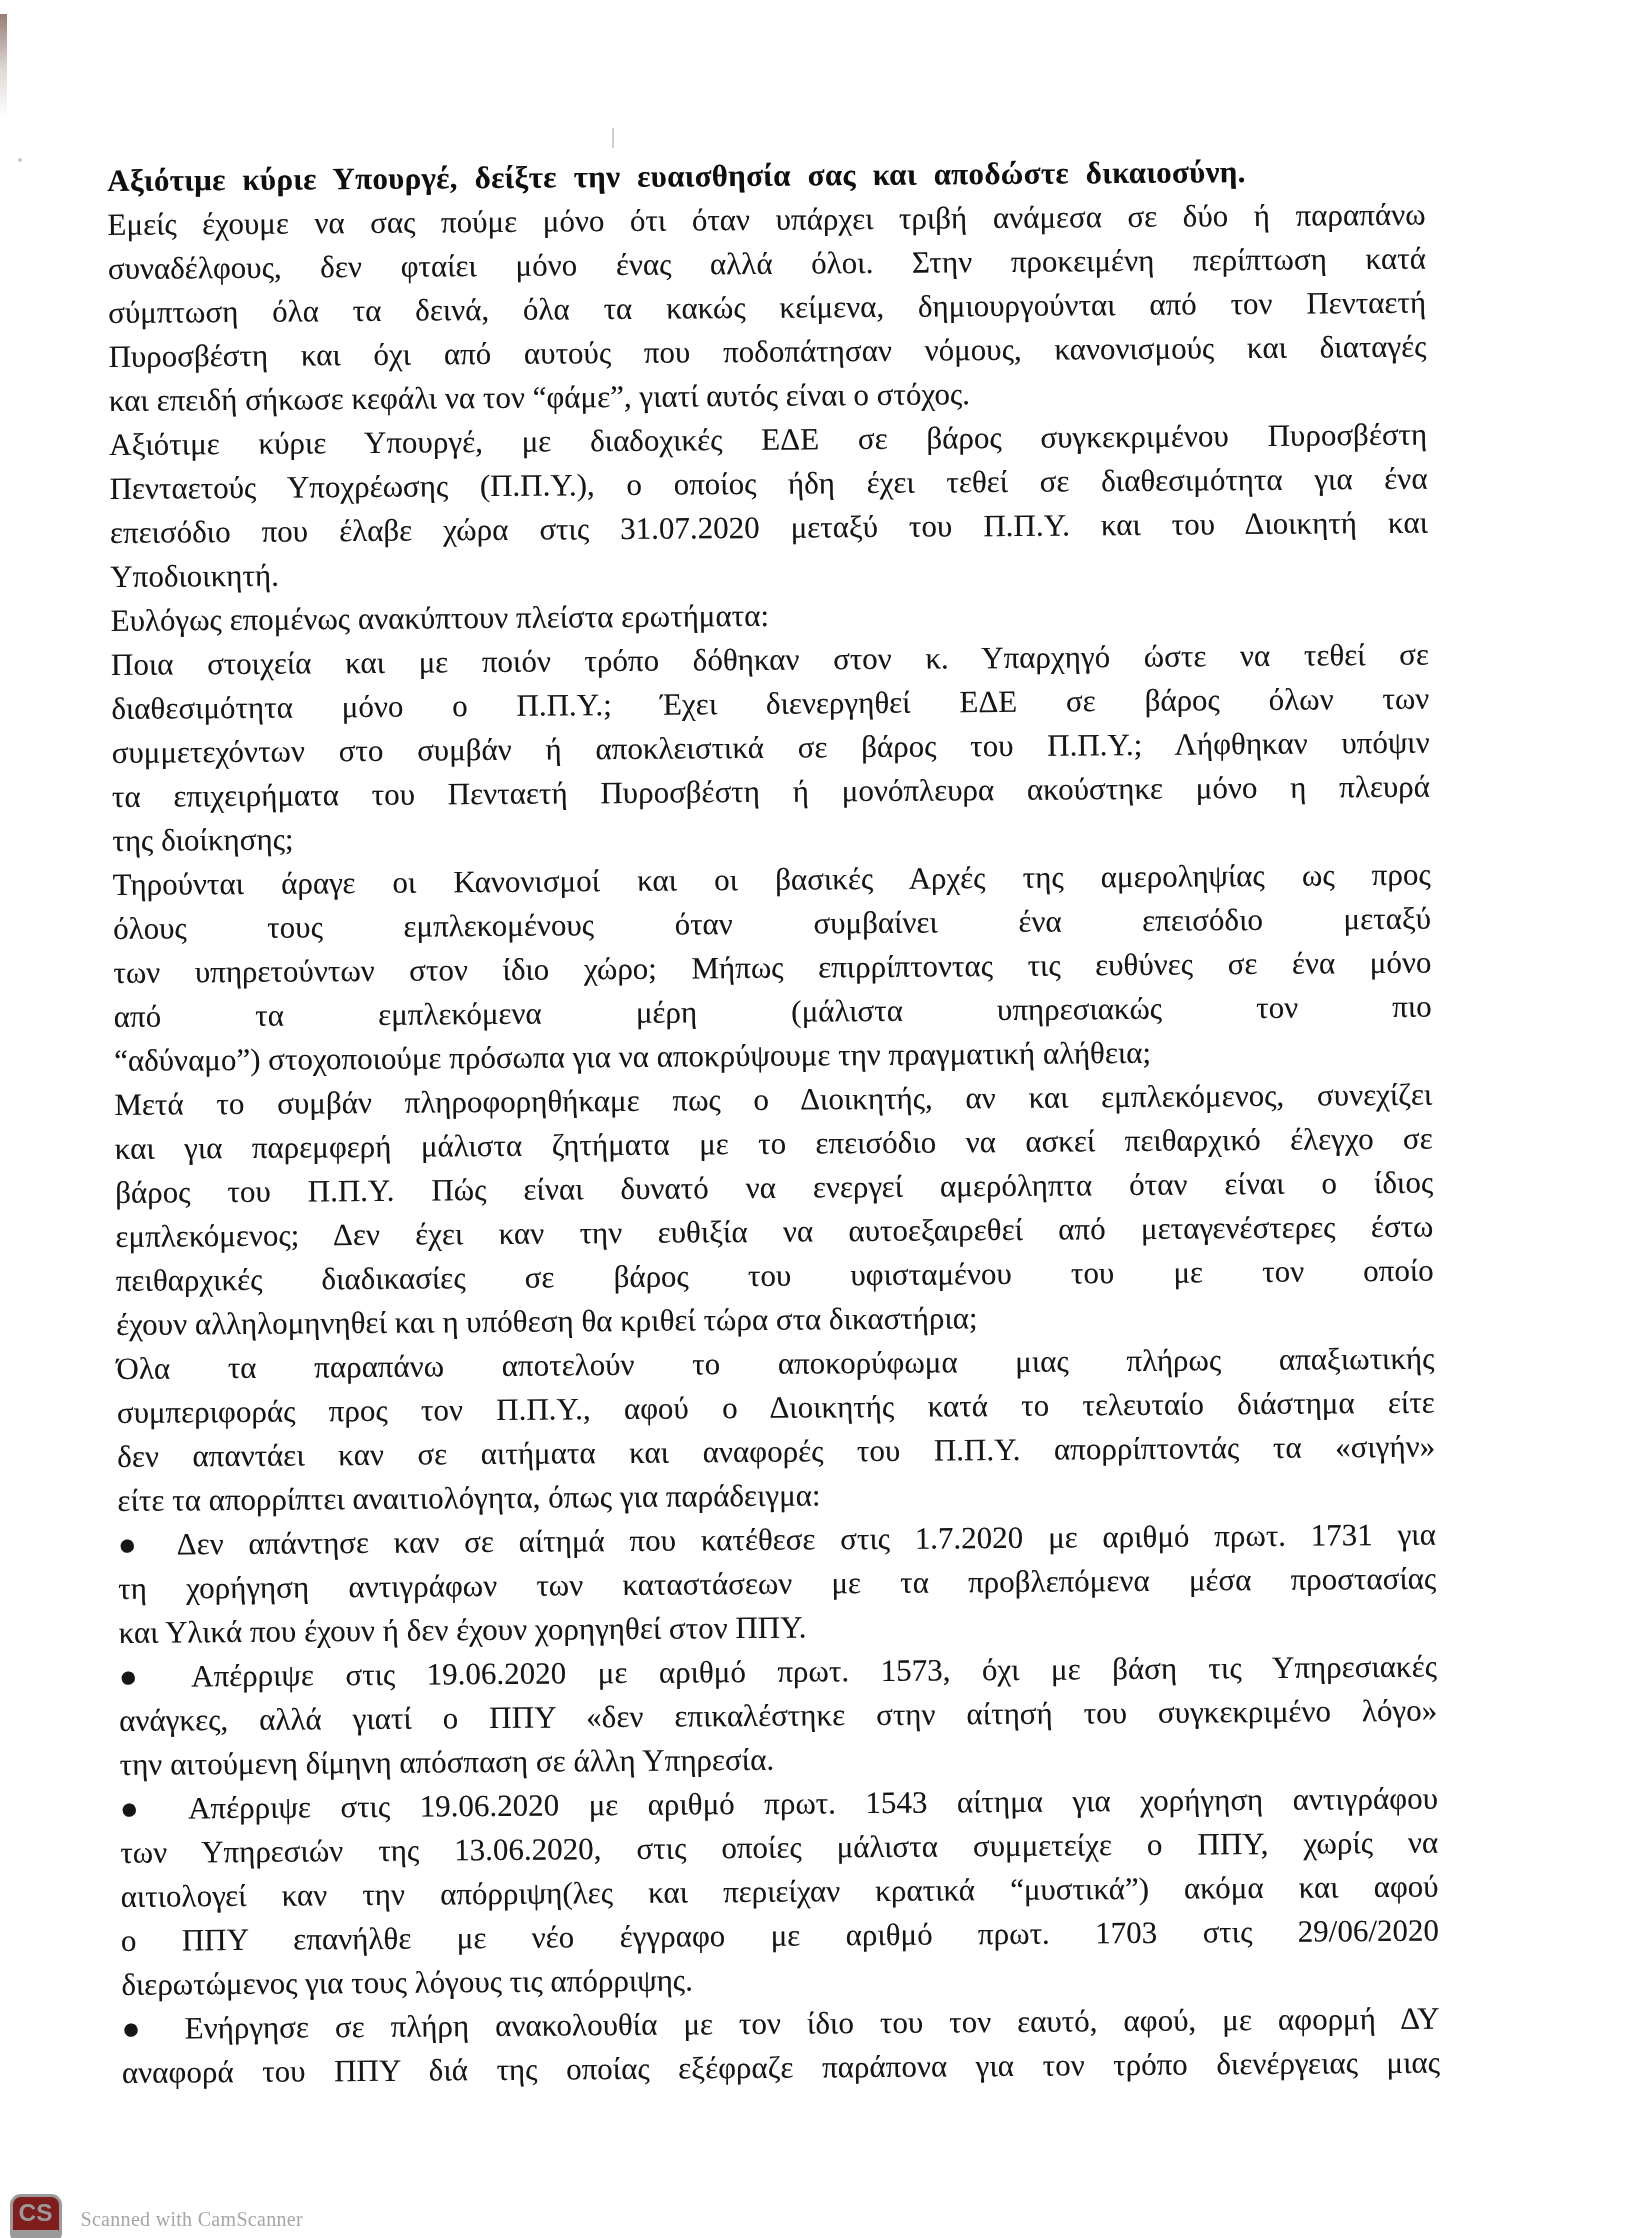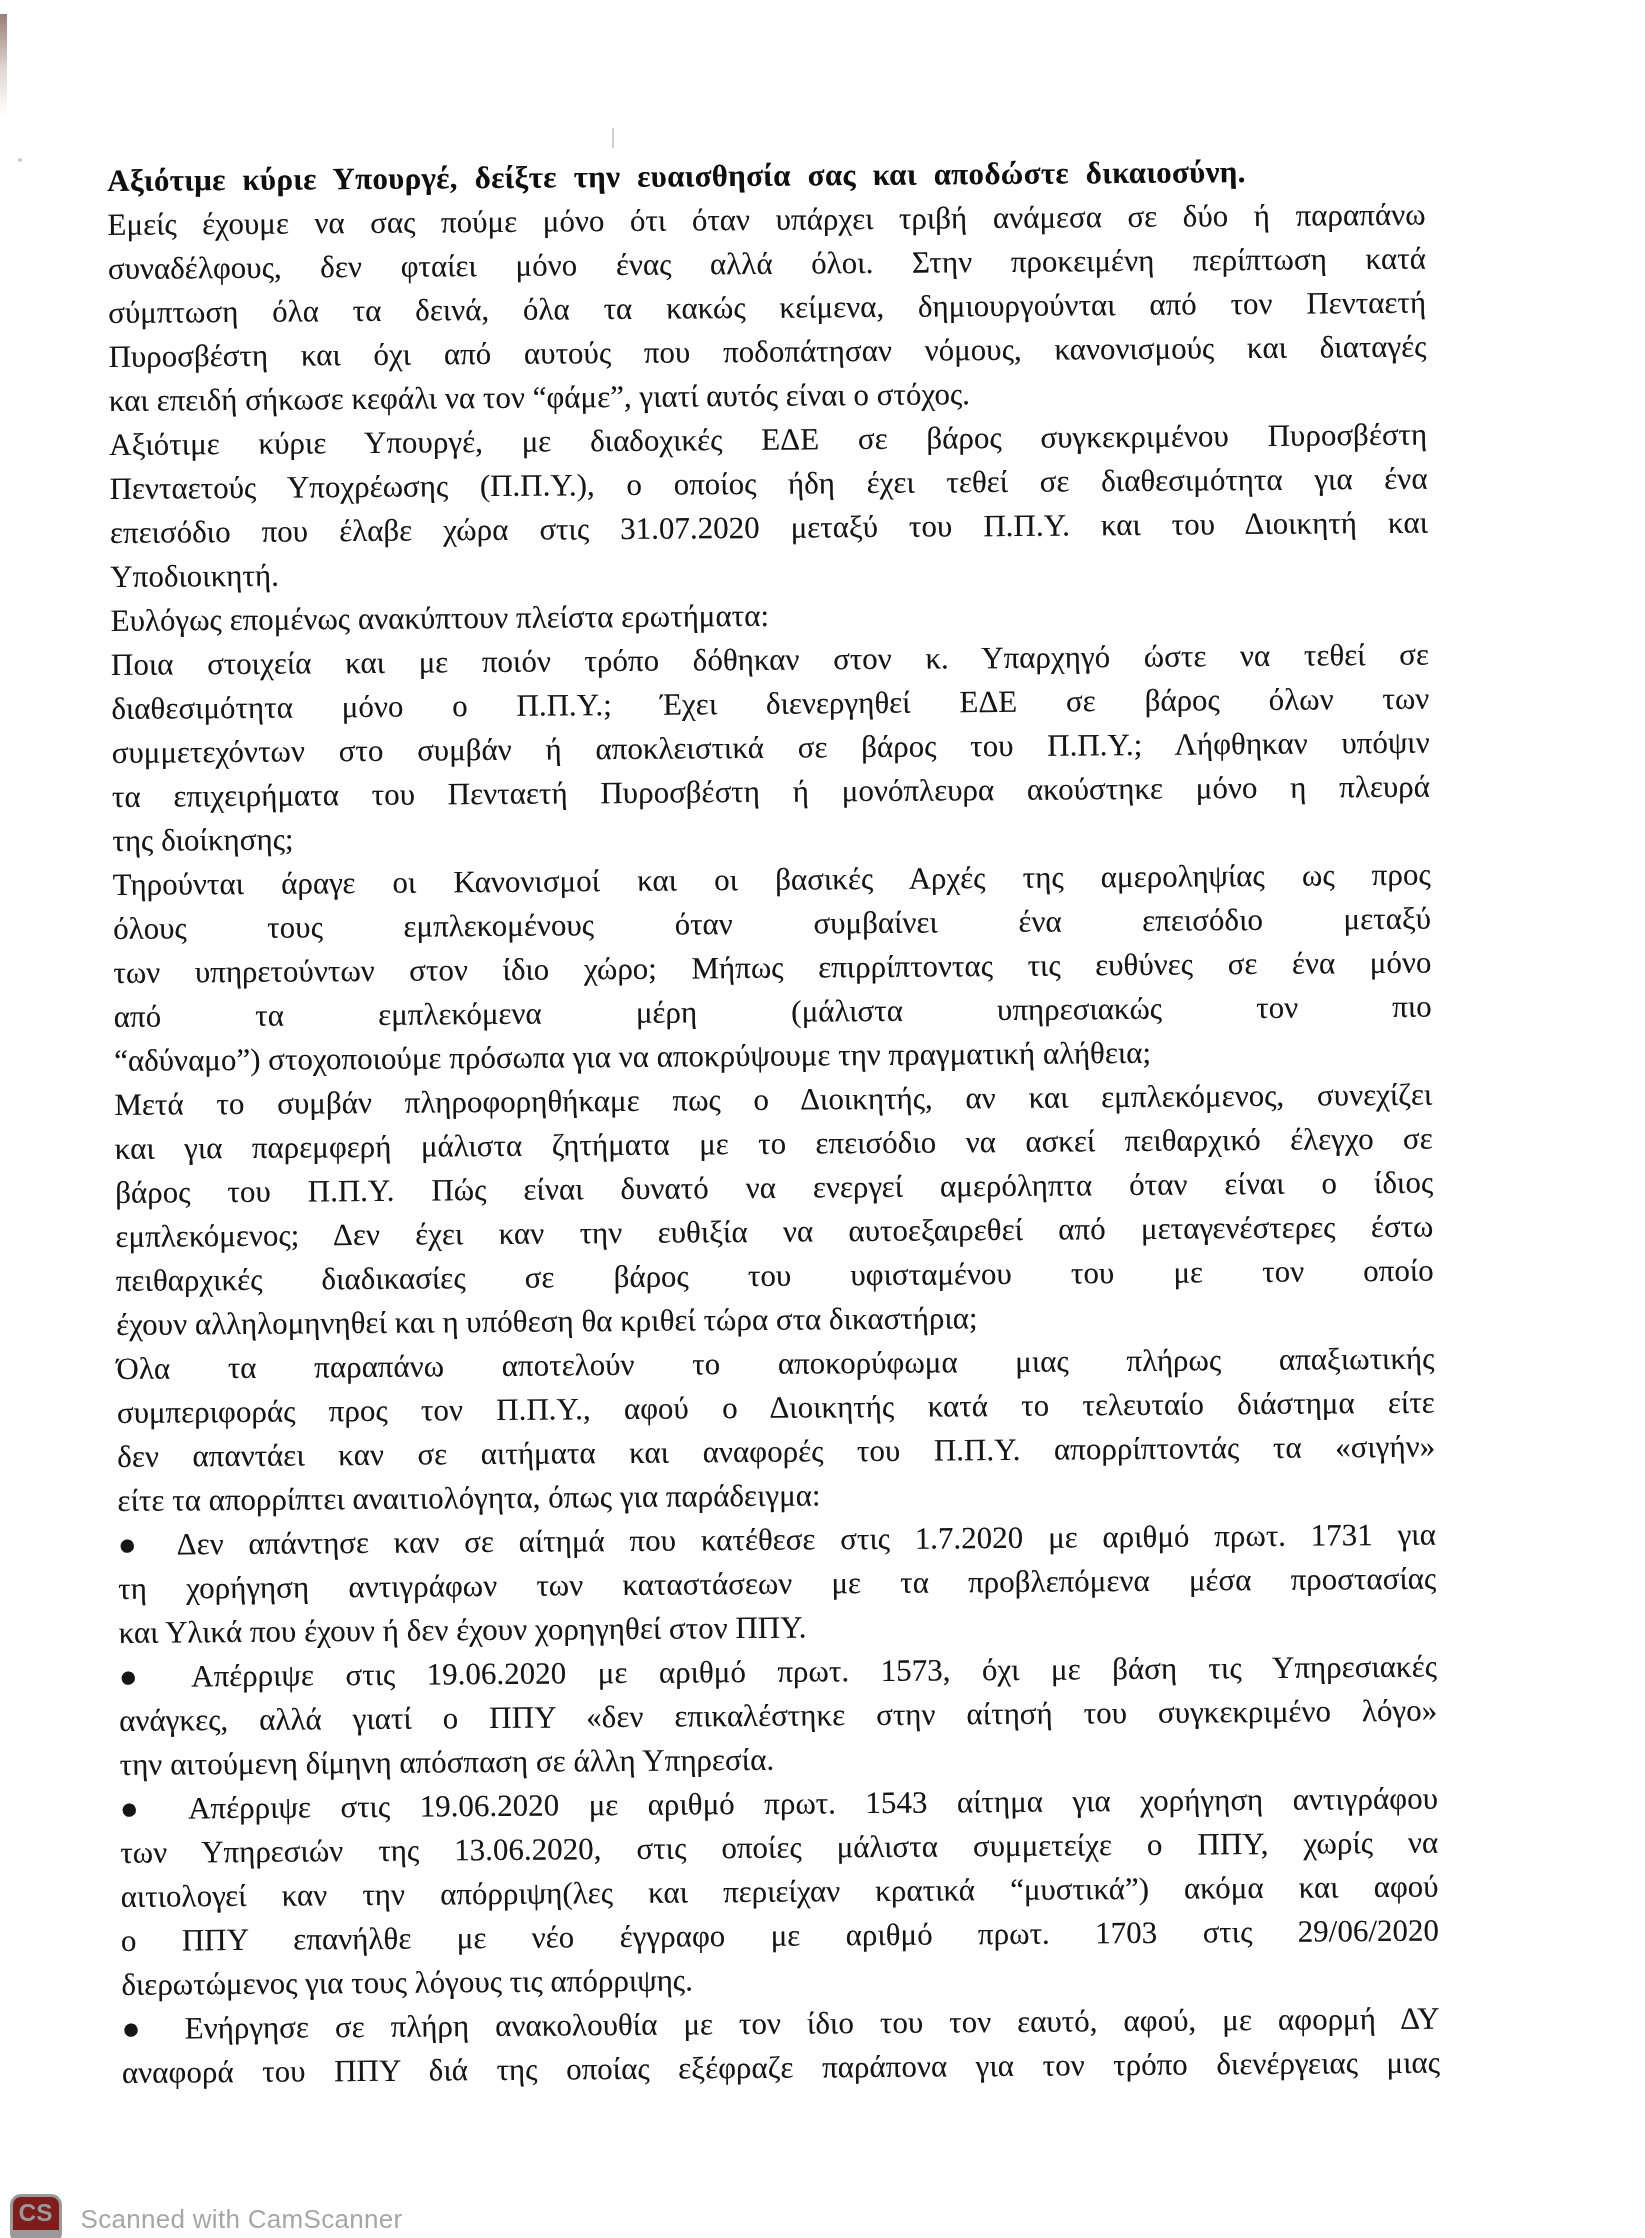--- a/index.html
+++ b/index.html
@@ -92,22 +92,22 @@
     letter-spacing: 0px;
   }
   .cs-bar {
     position: absolute;
     left: -0.7px; right: -0.7px; bottom: -0.7px;
     height: 11.5px;
     background: #9a9a9a;
     border-radius: 1.4px 1.4px 7.5px 7.5px;
   }
   .footer-label {
-    font-family: Liberation Sans, sans-serif;
-    font-size: 26px;
+    font-family: Liberation Serif, serif;
+    font-size: 20px;
     color: #a6a6a6;
     letter-spacing: 0.3px;
   }
 </style>
 </head>
 <body>
 
 <div class="page">
   <div class="artifact-strip"></div>
   <div class="artifact-dot-1"></div>

